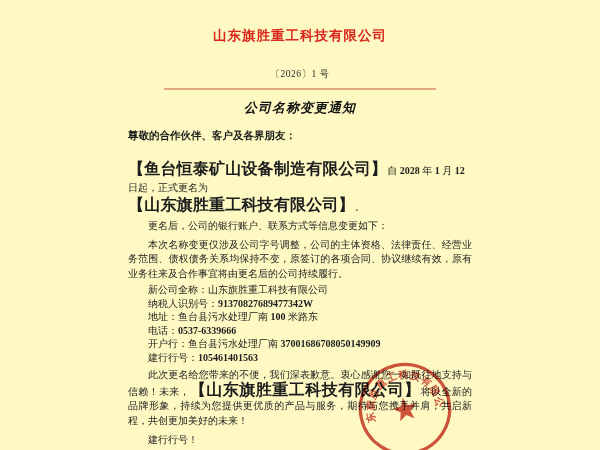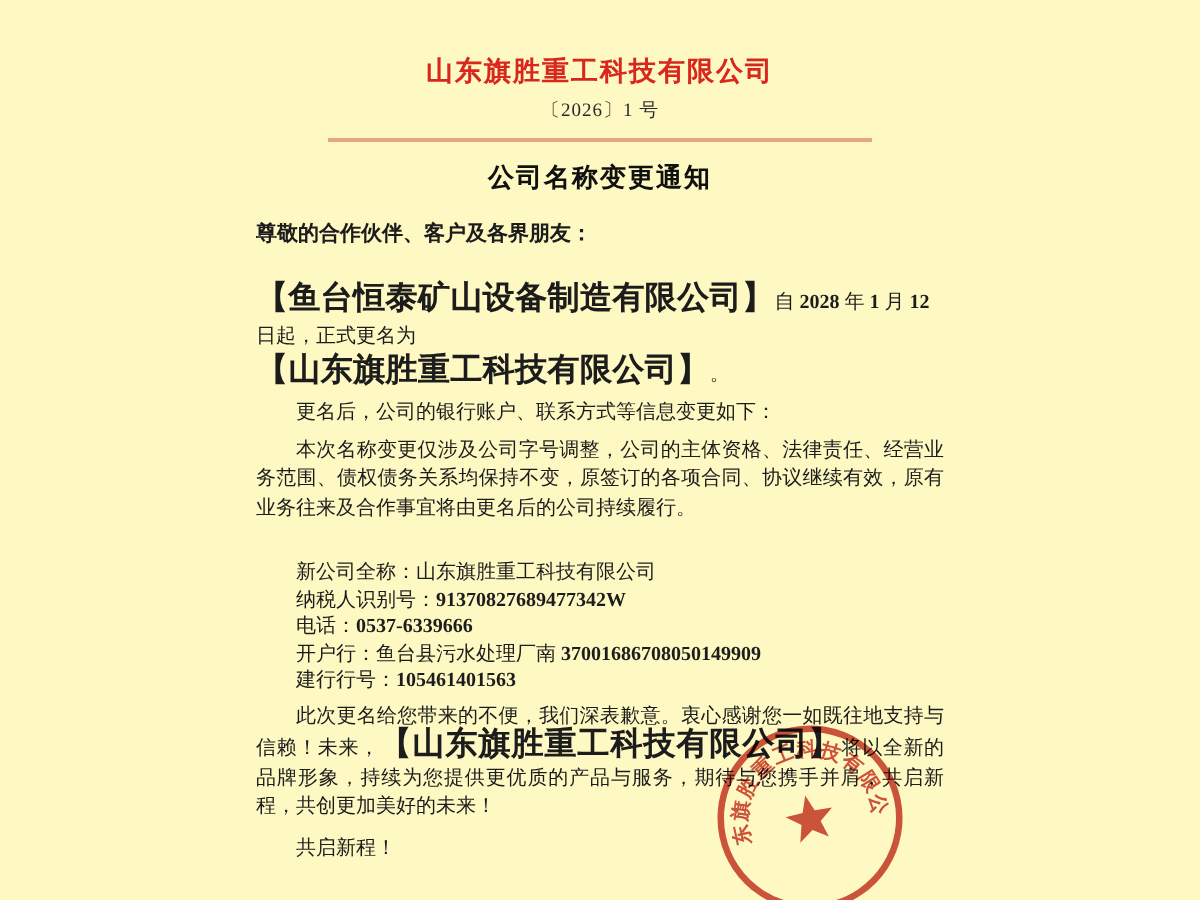--- a/index.html
+++ b/index.html
@@ -4,34 +4,34 @@
 <style>
   html,body{margin:0;padding:0;background:#fff;}
   .page{
     position:relative;width:600px;height:450px;background:#fef9c3;overflow:hidden;
     font-family:"Liberation Serif","DejaVu Serif",serif;color:#1c1c1c;
   }
   .company-title{
     margin:0;padding-top:27px;text-align:center;
     font-size:13.5px;font-weight:bold;color:#d8281e;letter-spacing:1px;
   }
-  .doc-number{text-align:center;font-size:9.5px;margin-top:4px;letter-spacing:.5px;color:#2a2a2a;}
+  .doc-number{text-align:center;font-size:9.5px;margin-top:23px;letter-spacing:.5px;color:#2a2a2a;}
   .divider{width:272px;height:2px;background:#e4a87e;margin:7px auto 0;}
   .notice-title{
     margin:9px 0 0;text-align:center;font-size:13px;font-weight:bold;color:#101010;
-    font-family:"Liberation Sans","DejaVu Sans",sans-serif;letter-spacing:1px;
+    font-family:"Liberation Sans","DejaVu Sans",sans-serif;letter-spacing:1px;font-style:italic;
   }
   .content{width:344px;margin:0 auto;}
   .salutation{margin:12px 0 17px;font-size:10.5px;font-weight:bold;}
   p.body{margin:4px 0 0;font-size:10px;line-height:14.5px;text-align:justify;}
   p.rename-line{margin:3px 0 0;font-size:10px;line-height:17px;}
   .indent{text-indent:2em;}
   .cname{font-weight:bold;font-size:16px;letter-spacing:.2px;}
   .num{font-weight:bold;font-family:"Liberation Serif",serif;}
-  .details{margin-top:18px;}
+  .details{margin-top:2px;}
   .details p{margin:0;font-size:10px;line-height:13.5px;text-indent:2em;}
   .closing{margin-top:8px;}
   .notice-end{margin:5px 0 0;font-size:10px;text-indent:2em;}
   .seal{
     position:absolute;left:357px;top:361px;width:96px;height:96px;
     transform:rotate(-12deg);opacity:.85;mix-blend-mode:multiply;z-index:2;
   }
 </style>
 </head>
 <body>
@@ -56,30 +56,31 @@
       <span class="cname">【山东旗胜重工科技有限公司】</span><span>。</span>
     </p>
 
     <p class="body indent">更名后，公司的银行账户、联系方式等信息变更如下：</p>
 
     <p class="body indent">本次名称变更仅涉及公司字号调整，公司的主体资格、法律责任、经营业务范围、债权债务关系均保持不变，原签订的各项合同、协议继续有效，原有业务往来及合作事宜将由更名后的公司持续履行。</p>
 
     <div class="details">
       <p><span>新公司全称：</span><span>山东旗胜重工科技有限公司</span><span class="num"></span><span></span></p>
       <p><span>纳税人识别号：</span><span></span><span class="num">91370827689477342W</span><span></span></p>
+      <p><span>地址：</span><span>鱼台县污水处理厂南 </span><span class="num">100</span><span> 米路东</span></p>
       <p><span>电话：</span><span></span><span class="num">0537-6339666</span><span></span></p>
       <p><span>开户行：</span><span>鱼台县污水处理厂南 </span><span class="num">37001686708050149909</span><span></span></p>
       <p><span>建行行号：</span><span></span><span class="num">105461401563</span><span></span></p>
     </div>
 
     <p class="body indent closing">
       <span>此次更名给您带来的不便，我们深表歉意。衷心感谢您一如既往地支持与信赖！未来，</span><span class="cname">【山东旗胜重工科技有限公司】</span><span>将以全新的品牌形象，持续为您提供更优质的产品与服务，期待与您携手并肩，共启新程，共创更加美好的未来！</span>
     </p>
 
-    <p class="notice-end">共启新程！</p>
+    <p class="notice-end">建行行号！</p>
 
   </div>
 
   <svg class="seal" viewBox="0 0 100 100" aria-hidden="true">
     <circle cx="50" cy="50" r="46.5" fill="none" stroke="#c3372c" stroke-width="3.4"></circle>
     <polygon fill="#c3372c" points="50,38 53.2,46.6 62.4,47 55.1,52.7 57.6,61.5 50,56.4 42.4,61.5 44.9,52.7 37.6,47 46.8,46.6"></polygon>
     <defs>
       <path id="sealTextArc" d="M 19,62 A 33 33 0 1 1 81,62" fill="none"></path>
     </defs>
     <text font-size="10.5" fill="#c3372c" font-weight="bold" letter-spacing="1" font-family="Liberation Serif, DejaVu Serif, serif">

